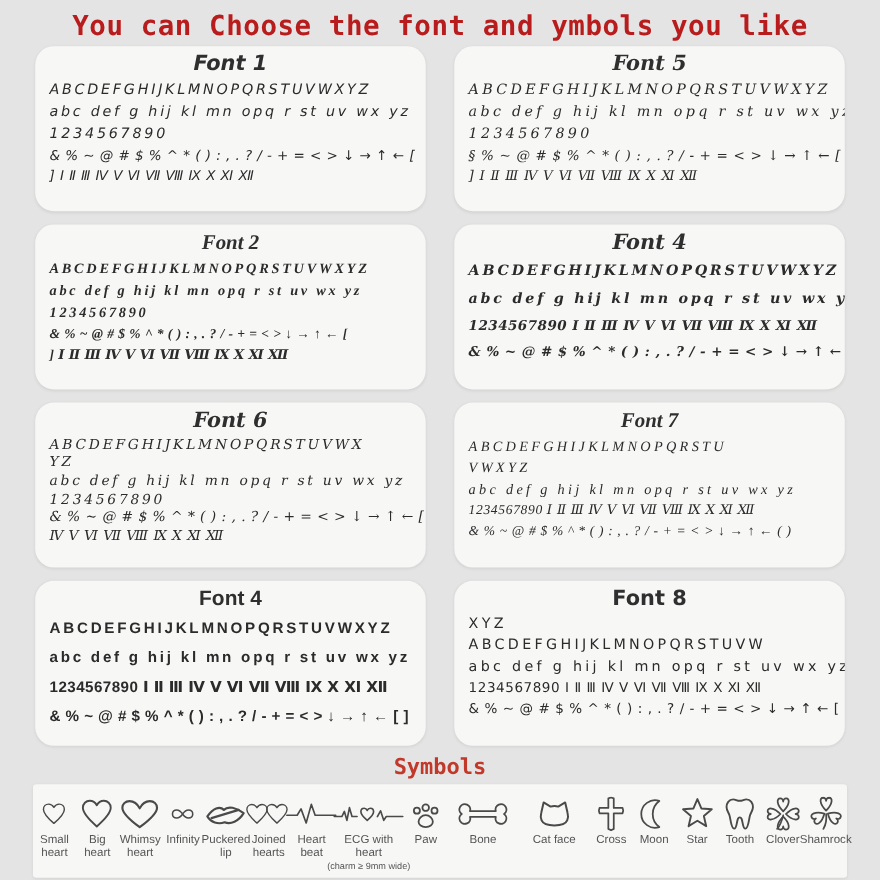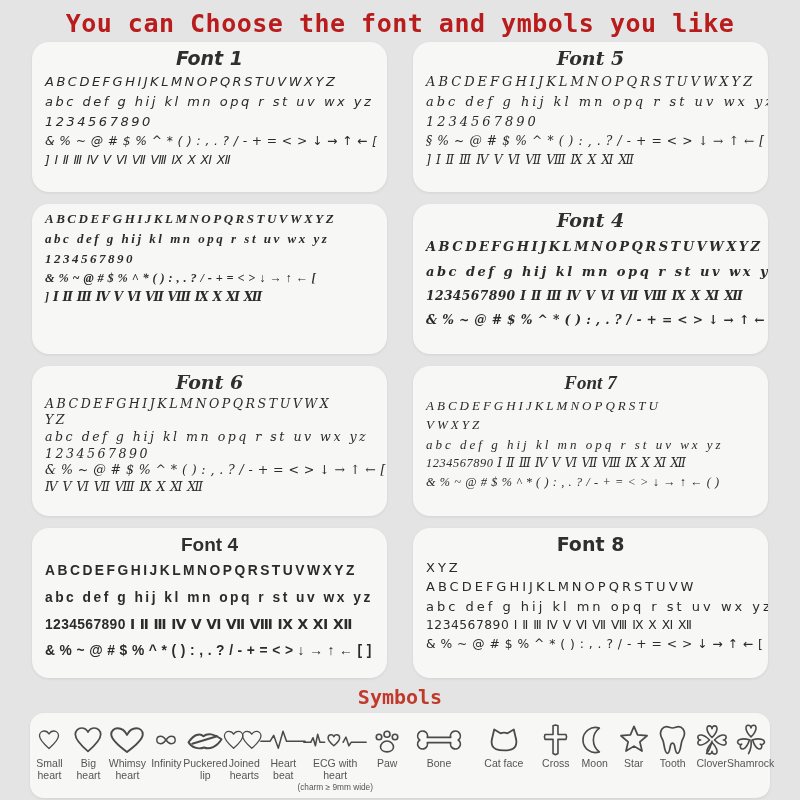--- a/index.html
+++ b/index.html
@@ -21,21 +21,21 @@
   .c5 .line.tight{letter-spacing:0.6px}
   .c6 .glyphs{font-family:"DejaVu Serif",serif;font-style:italic;font-weight:700}
   .c6 .line{line-height:1.95}
   .c7 .glyphs{font-family:"Liberation Serif","DejaVu Serif",serif;font-style:italic}
   .c7 .line{line-height:1.5;letter-spacing:3px}
   .c7 .line.tight{letter-spacing:0.6px}
   .c8 .glyphs{font-family:"DejaVu Sans",sans-serif}
   .c8 .line{line-height:1.5;letter-spacing:3px}
   .c8 .line.tight{letter-spacing:0.5px}
   .sym-heading{text-align:center;font-family:"DejaVu Sans Mono",monospace;font-size:20px;font-weight:700;color:#c0392b;margin:7px 0 4px}
-  .strip{margin:0 30px;background:#f7f7f6;border-radius:14px;display:flex;align-items:flex-start;padding:9px 0 6px;box-shadow:0 1px 3px rgba(0,0,0,.08)}
+  .strip{margin:0 30px;background:#f7f7f6;border-radius:3px;display:flex;align-items:flex-start;padding:9px 0 6px;box-shadow:0 1px 3px rgba(0,0,0,.08)}
   .sym{flex:1 1 0;display:flex;flex-direction:column;align-items:center;min-width:0;padding:0 1px}
   .sym.wide{flex-grow:1.7}
   .icon-box{height:36px;display:flex;align-items:center;justify-content:center}
   .sym-label{font-size:10.5px;line-height:1.12;color:#555;text-align:center;font-family:"Liberation Sans","DejaVu Sans",sans-serif}
   .sym-sub{font-size:8.3px;color:#555;text-align:center;white-space:nowrap;font-family:"Liberation Sans","DejaVu Sans",sans-serif}
   svg{stroke:#4a4a4a;fill:none;stroke-width:1.3;stroke-linecap:round;stroke-linejoin:round}
 </style>
 </head>
 <body>
 
@@ -46,20 +46,21 @@
   <div class="card c1">
     <div class="card-title glyphs">Font 1</div>
     <div class="line glyphs">ABCDEFGHIJKLMNOPQRSTUVWXYZ</div>
     <div class="line glyphs">abc def g hij kl mn opq r st uv wx yz</div>
     <div class="line glyphs">1234567890</div>
     <div class="line glyphs tight">&amp; % ~ @ # $ % ^ * ( ) : , . ? / - + = &lt; &gt; ↓ → ↑ ← [</div>
     <div class="line glyphs tight">] Ⅰ Ⅱ Ⅲ Ⅳ Ⅴ Ⅵ Ⅶ Ⅷ Ⅸ Ⅹ Ⅺ Ⅻ</div>
   </div>
 
   <div class="card c2">
+    <div class="card-title glyphs">Font 2</div>
     <div class="line glyphs">ABCDEFGHIJKLMNOPQRSTUVWXYZ</div>
     <div class="line glyphs">abc def g hij kl mn opq r st uv wx yz</div>
     <div class="line glyphs">1234567890</div>
     <div class="line glyphs tight">&amp; % ~ @ # $ % ^ * ( ) : , . ? / - + = &lt; &gt; ↓ → ↑ ← [</div>
     <div class="line glyphs tight">] Ⅰ Ⅱ Ⅲ Ⅳ Ⅴ Ⅵ Ⅶ Ⅷ Ⅸ Ⅹ Ⅺ Ⅻ</div>
   </div>
 
   <div class="card c3">
     <div class="card-title glyphs">Font 6</div>
     <div class="line glyphs">ABCDEFGHIJKLMNOPQRSTUVWX</div>

